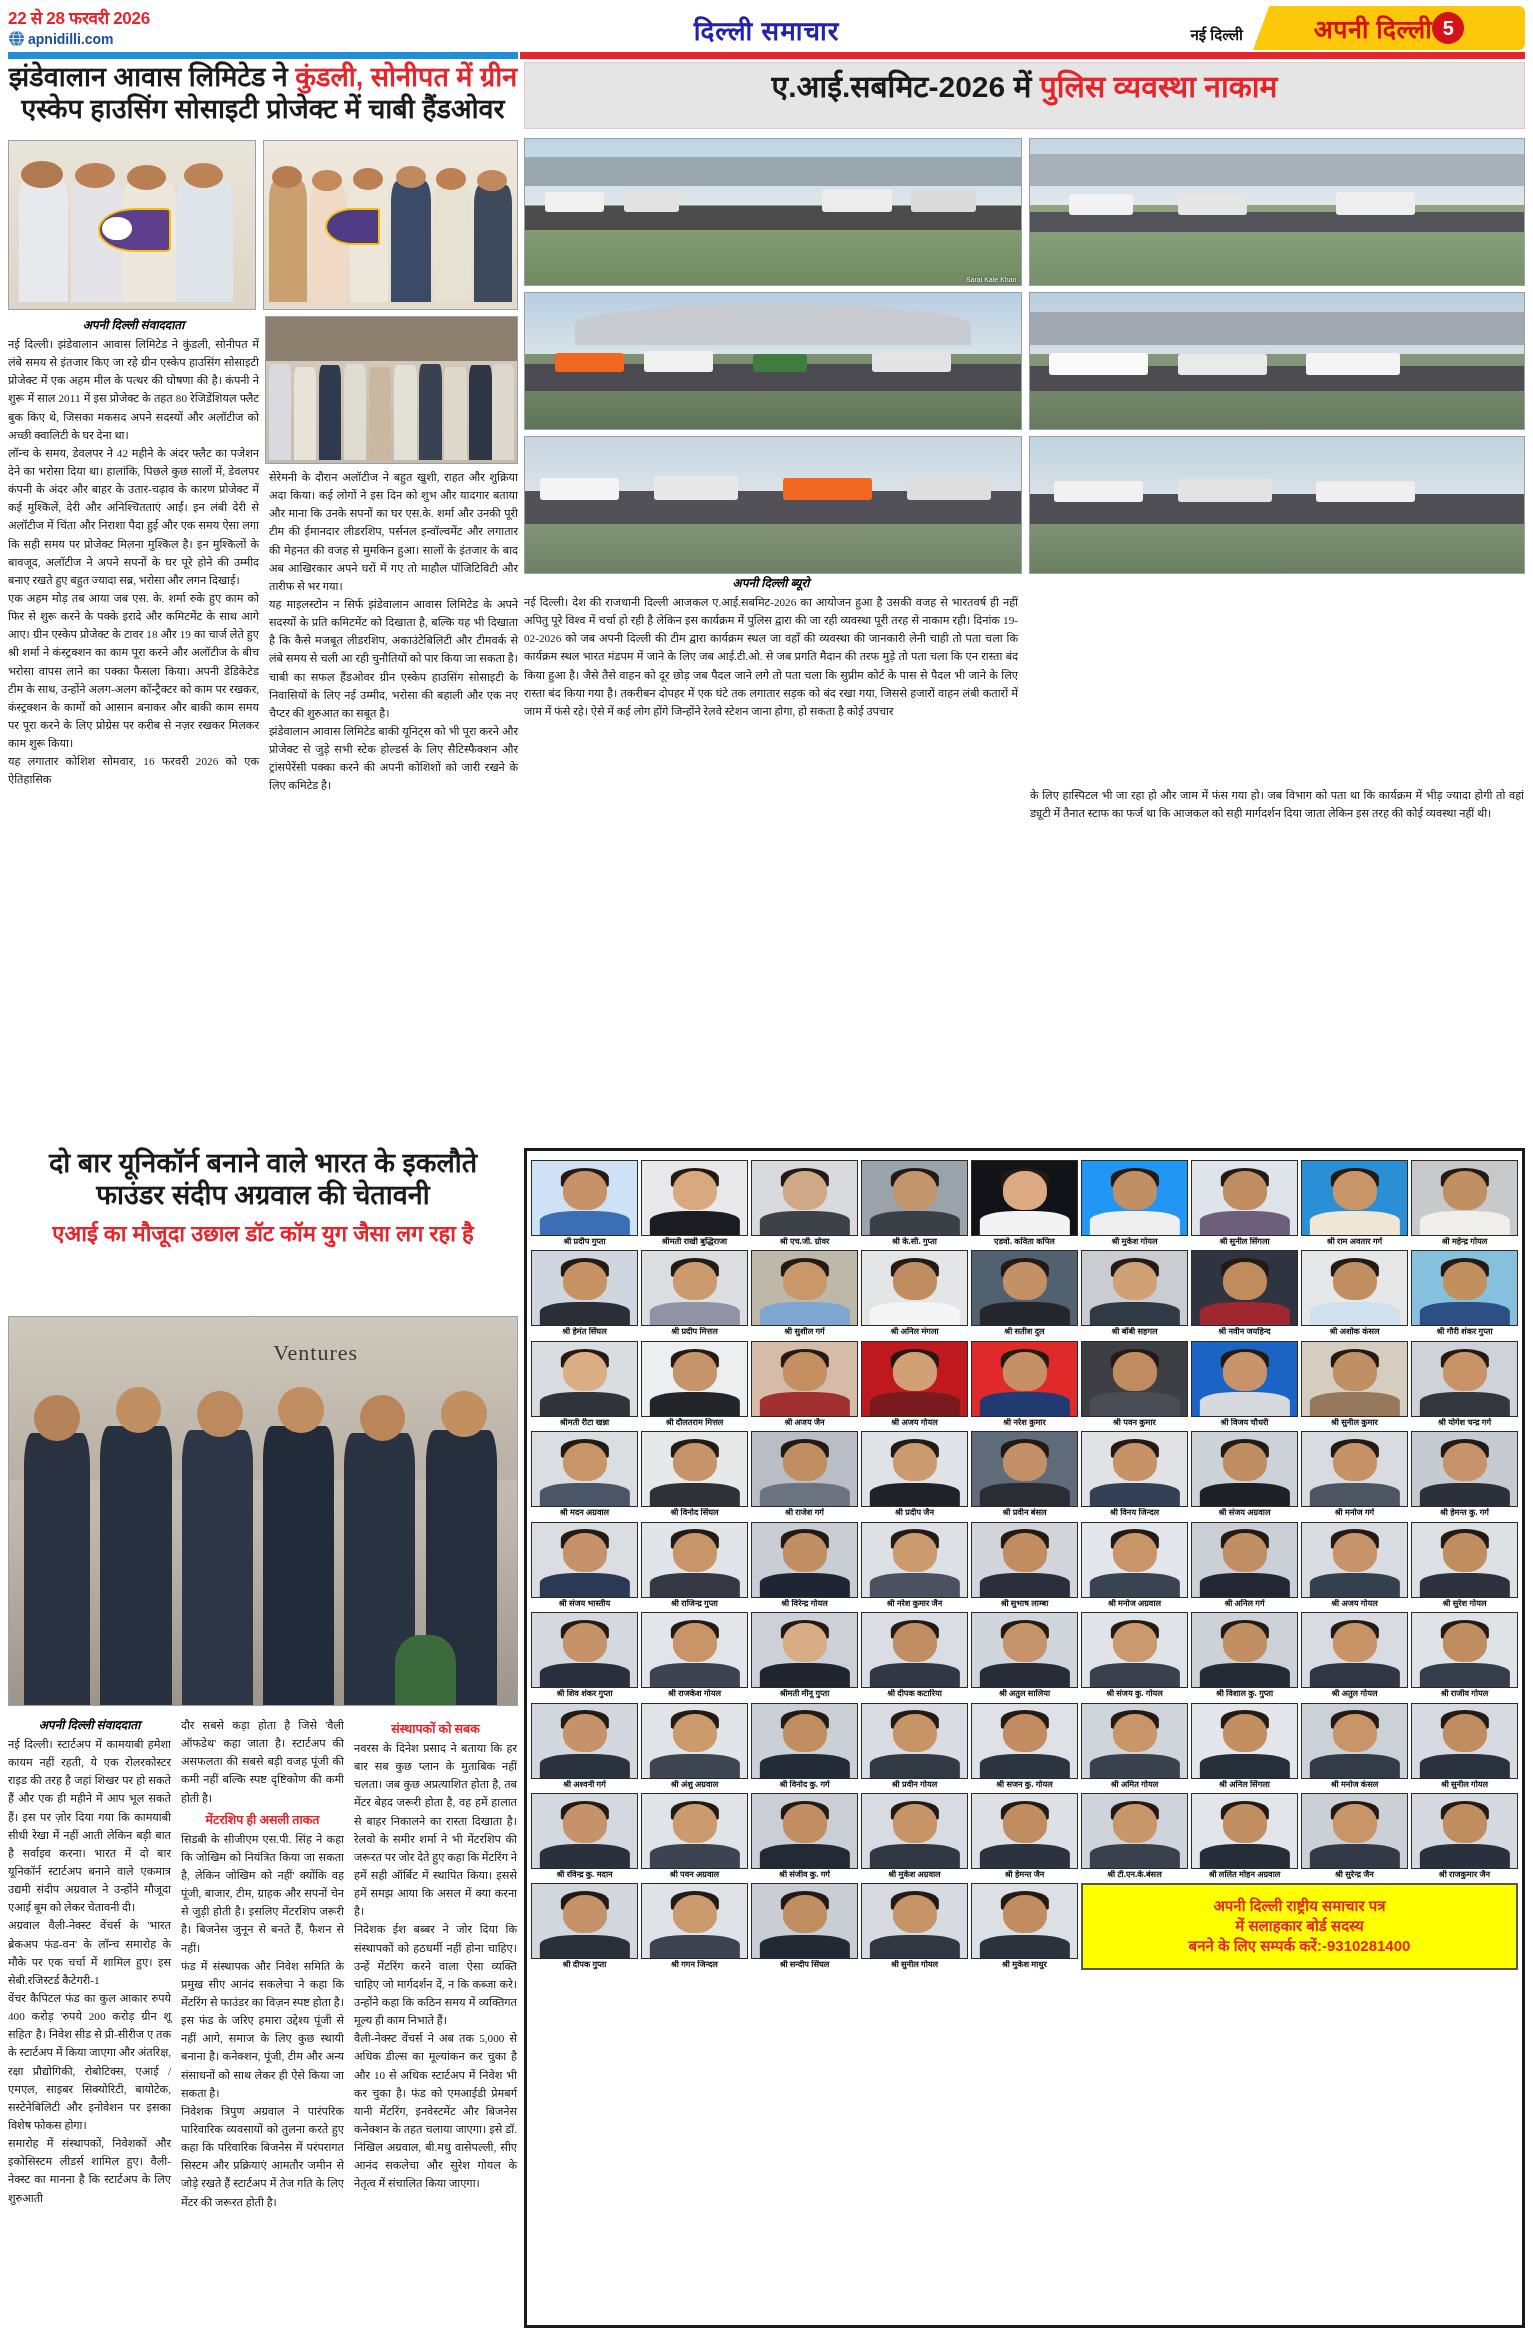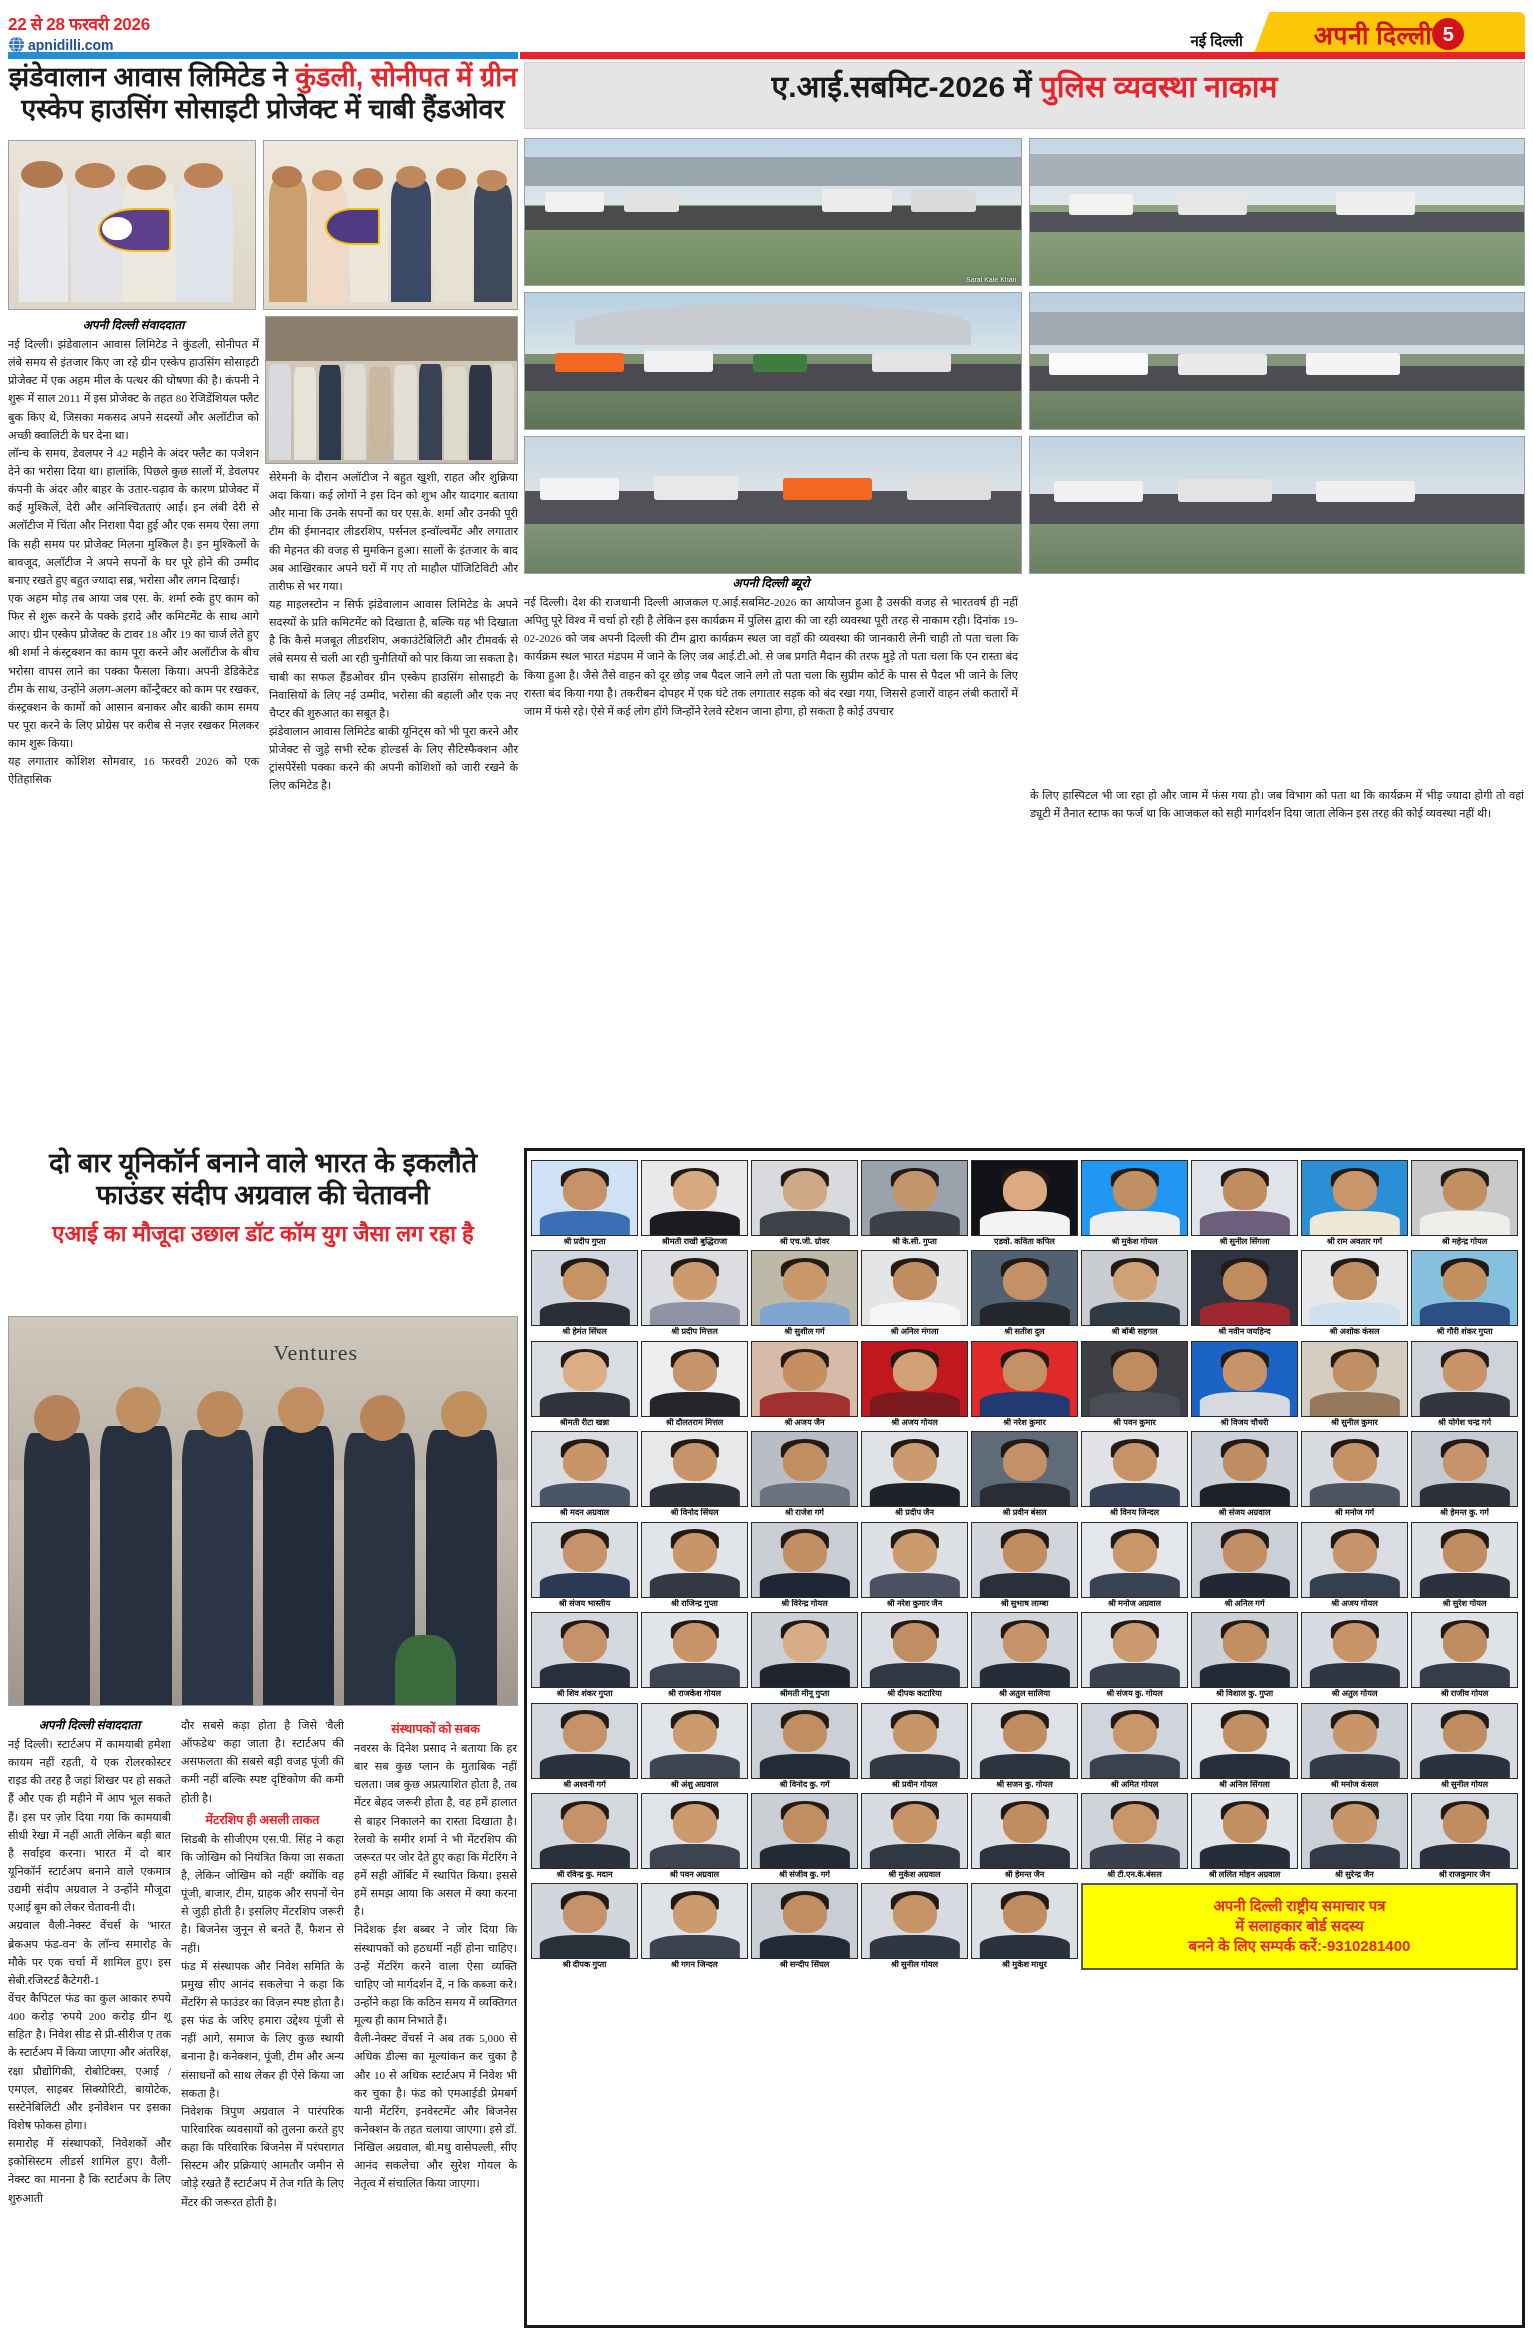--- a/index.html
+++ b/index.html
@@ -11,21 +11,21 @@
     position:relative; overflow:hidden;
     background:#ffffff;
   }
   .page{
     width:1533px; height:2334px; position:relative;
     background:#fff; overflow:hidden;
   }
 
   
   .masthead{
-    position:absolute; left:0; top:8px; width:1533px; height:59px;
+    position:absolute; left:0; top:2px; width:1533px; height:59px;
   }
   .md-date{
     position:absolute; left:8px; top:4px;
     color:#e8232a; font-weight:bold; font-size:17px;
     font-family:"Liberation Sans", sans-serif; letter-spacing:-0.3px;
     white-space:nowrap;
   }
   .md-site{
     position:absolute; left:8px; top:28px;
     display:flex; align-items:center; gap:3px;
@@ -184,20 +184,21 @@
         <svg width="17" height="17" viewBox="0 0 17 17">
           <circle cx="8.5" cy="8.5" r="7.5" fill="#2a6fc0"></circle>
           <ellipse cx="8.5" cy="8.5" rx="3.4" ry="7.5" fill="none" stroke="#fff" stroke-width="0.9"></ellipse>
           <line x1="1" y1="8.5" x2="16" y2="8.5" stroke="#fff" stroke-width="0.9"></line>
           <line x1="2" y1="4.8" x2="15" y2="4.8" stroke="#fff" stroke-width="0.7"></line>
           <line x1="2" y1="12.2" x2="15" y2="12.2" stroke="#fff" stroke-width="0.7"></line>
         </svg>
       </span>
       <span class="md-url">apnidilli.com</span>
     </div>
+    <div class="md-title">दिल्ली समाचार</div>
     <div class="md-city">नई दिल्ली</div>
     <div class="md-badge">
       <span class="md-badge-text">अपनी दिल्ली</span>
       <span class="md-pageno">5</span>
     </div>
   </div>
   <div class="rule-blue"></div>
   <div class="rule-red"></div>
 
   <div class="a1">

